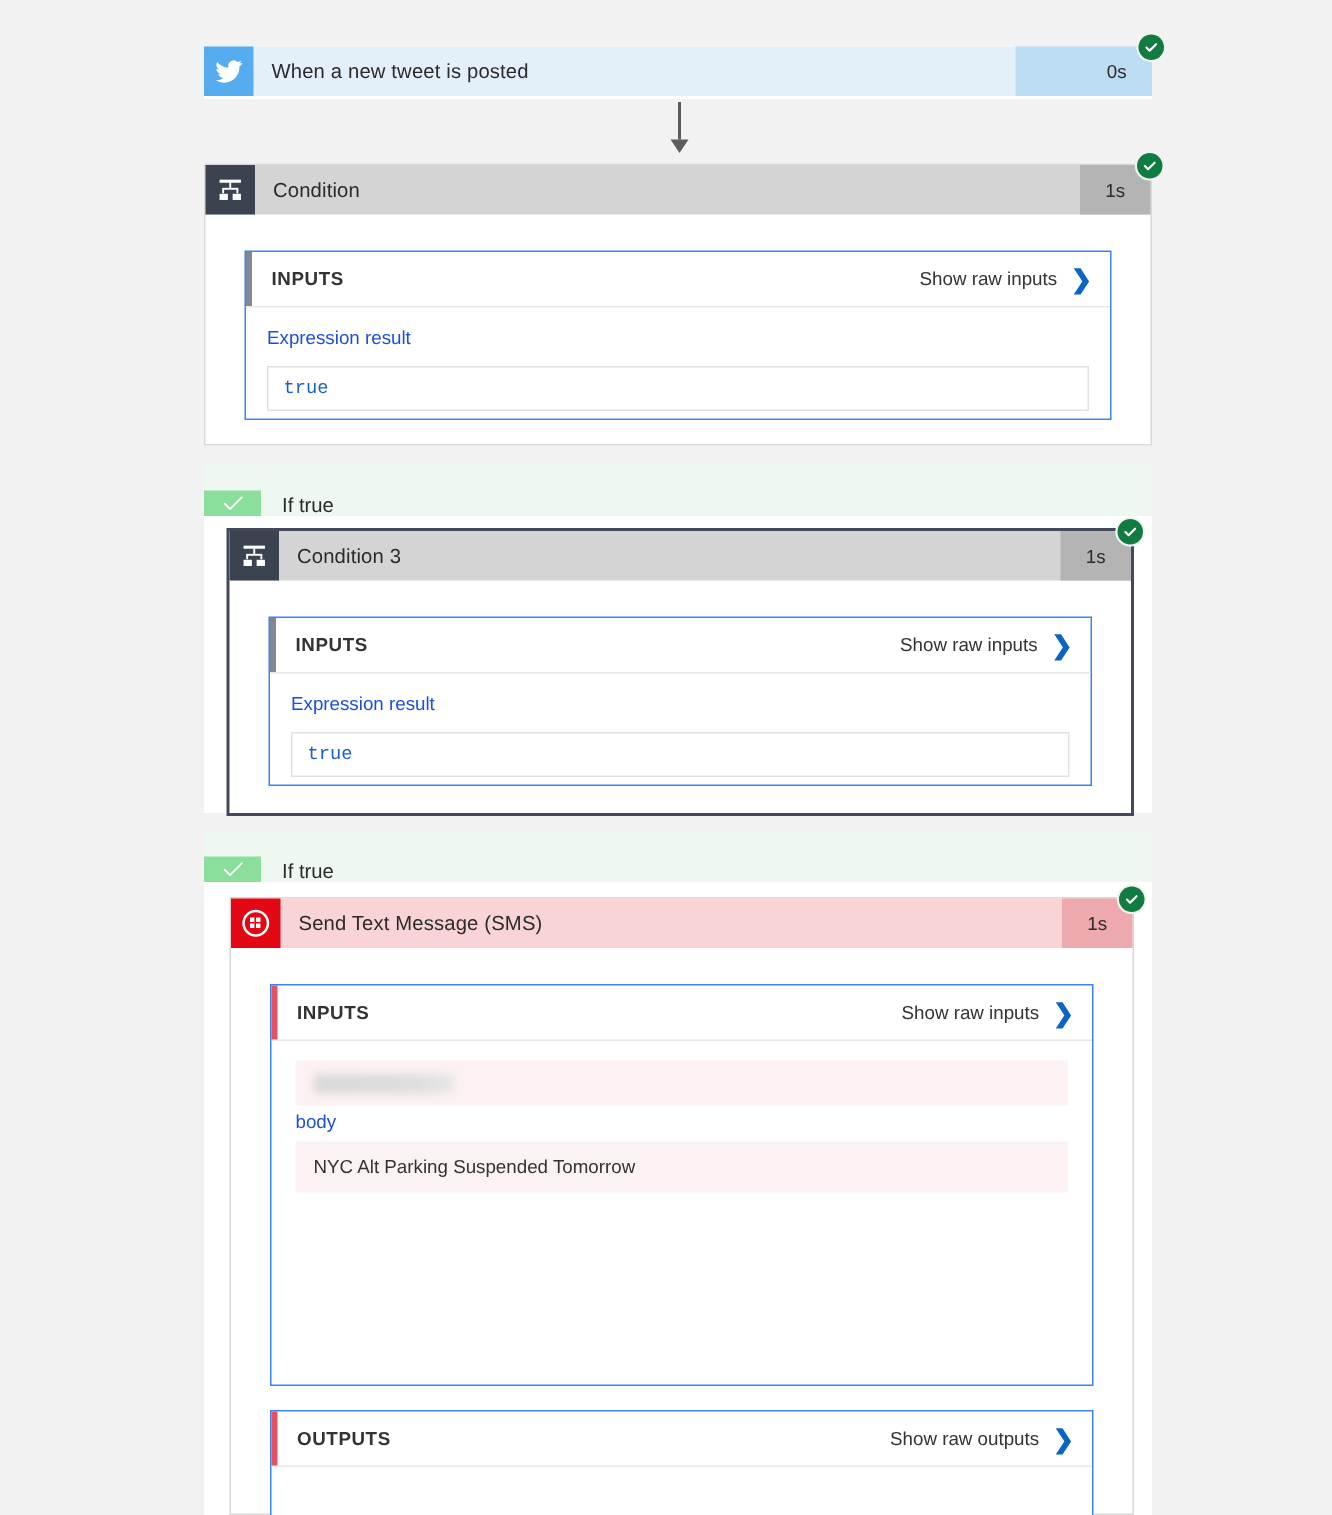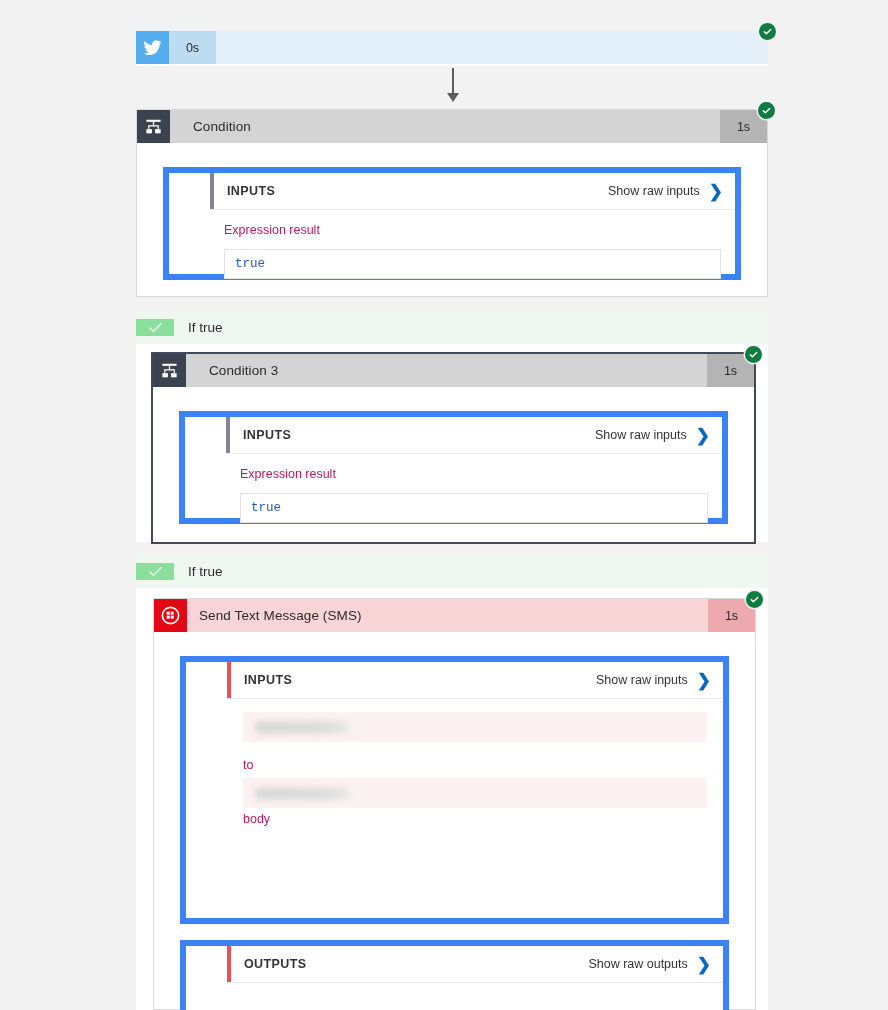--- a/index.html
+++ b/index.html
@@ -77,38 +77,37 @@
     align-items: center;
     justify-content: center;
     z-index: 6;
     box-shadow: 0 0 0 1.5px #f2f2f2;
   }
   .status-badge svg { display:block; }
 
   
   .twitter-header { background: #e3f0fa; }
   .twitter-header .card-icon { background: #55acee; }
-  .twitter-header .card-duration { background: #bcdcf2; }
-
-  
-  .cond-header { background: #d4d4d4; gap: 11px; }
+  .twitter-header .card-duration { background: #bcdcf2; padding-left: 44px; }
+
+  
+  .cond-header { background: #d4d4d4; }
   .cond-header .card-icon { background: #3b4250; }
   .cond-header .card-duration { background: #b4b4b4; }
 
   
   .sms-header { background: #f9d4d6; }
   .sms-header .card-icon { background: #e30613; }
   .sms-header .card-duration { background: #eda9ad; }
 
   
   .panel {
-    border: 6px solid #3b82f6;
+    border: 1px solid #3b82f6;
     background: #ffffff;
     box-sizing: border-box;
-    padding-left: 41px;
   }
   .panel-head {
     display: flex;
     align-items: center;
     height: 36px;
     border-bottom: 1px solid #e8e8e8;
     position: relative;
   }
   .panel-accent {
     width: 4px;
@@ -138,21 +137,21 @@
     color: #0a66c2;
     font-size: 17px;
     font-weight: bold;
     line-height: 1;
     display: block;
   }
   .panel-body { padding: 13px 14px 14px 14px; }
 
   .field-label {
     font-size: 12.5px;
-    color: #be185d;
+    color: #1d4ed8;
     margin-bottom: 6px;
   }
   .value-box {
     border: 1px solid #e2e2e2;
     background: #ffffff;
     padding: 7px 10px;
     font-family: "Liberation Mono", monospace;
     font-size: 12.5px;
     color: #1f5fbf;
     box-sizing: border-box;
@@ -184,21 +183,21 @@
     filter: blur(3px);
   }
 
   
   .branch {
     background: #ffffff;
     box-sizing: border-box;
   }
   .branch-head {
     display: flex;
-    align-items: center;
+    align-items: flex-end;
     height: 34px;
     background: #eef8f1;
   }
   .branch-check {
     width: 38px;
     min-width: 38px;
     background: #8adf9c;
     display: flex;
     align-items: center;
     justify-content: center;
@@ -243,20 +242,21 @@
 
 <div class="canvas">
 
   <div class="flow-card" style="position:absolute; left:136px; top:31px; width:632px; height:35px; border:none;">
     <div class="card-header twitter-header">
       <div class="card-icon">
         <svg width="19" height="19" viewBox="0 0 24 24" aria-hidden="true">
           <path fill="#ffffff" d="M23 4.9c-.8.4-1.7.7-2.6.8 1-.6 1.7-1.5 2-2.6-.9.5-1.9.9-3 1.1A4.6 4.6 0 0 0 11.6 8c0 .4 0 .7.1 1A13 13 0 0 1 2.2 4.2a4.6 4.6 0 0 0 1.4 6.1c-.7 0-1.4-.2-2-.5v.1c0 2.2 1.6 4 3.7 4.4-.4.1-.8.2-1.2.2-.3 0-.6 0-.9-.1a4.6 4.6 0 0 0 4.3 3.2A9.2 9.2 0 0 1 1 19.5a13 13 0 0 0 7 2.1c8.4 0 13-7 13-13v-.6c.9-.7 1.6-1.5 2.2-2.4z"></path>
         </svg>
       </div>
+      <div class="card-title">When a new tweet is posted</div>
       <div class="card-duration">0s</div>
       <div class="status-badge">
         <svg width="11" height="11" viewBox="0 0 24 24" aria-hidden="true">
           <path fill="none" stroke="#ffffff" stroke-width="3.2" stroke-linecap="round" stroke-linejoin="round" d="M5 12.5l4.5 4.5L19 7.5"></path>
         </svg>
       </div>
     </div>
   </div>
 
   <div class="connector" style="left:446px; top:68px; width:14px; height:34px;">
@@ -391,29 +391,24 @@
           </div>
         </div>
         <div class="panel-body" style="padding:13px 16px 14px 16px;">
 
           <div>
             <div class="value-redacted">
               <div class="redaction"></div>
             </div>
           </div>
 
-          <div style="margin-top:16px;">
-            <div class="field-label">to</div>
-            <div class="value-redacted">
-              <div class="redaction"></div>
-            </div>
-          </div>
 
           <div style="margin-top:4px;">
             <div class="field-label">body</div>
+            <div class="value-plain">NYC Alt Parking Suspended Tomorrow</div>
           </div>
 
         </div>
       </div>
 
       <div class="panel" style="position:absolute; left:26px; top:341px; width:549px; height:90px;">
         <div class="panel-head">
           <div class="panel-accent accent-red"></div>
           <div class="panel-label">OUTPUTS</div>
           <div class="panel-link">

